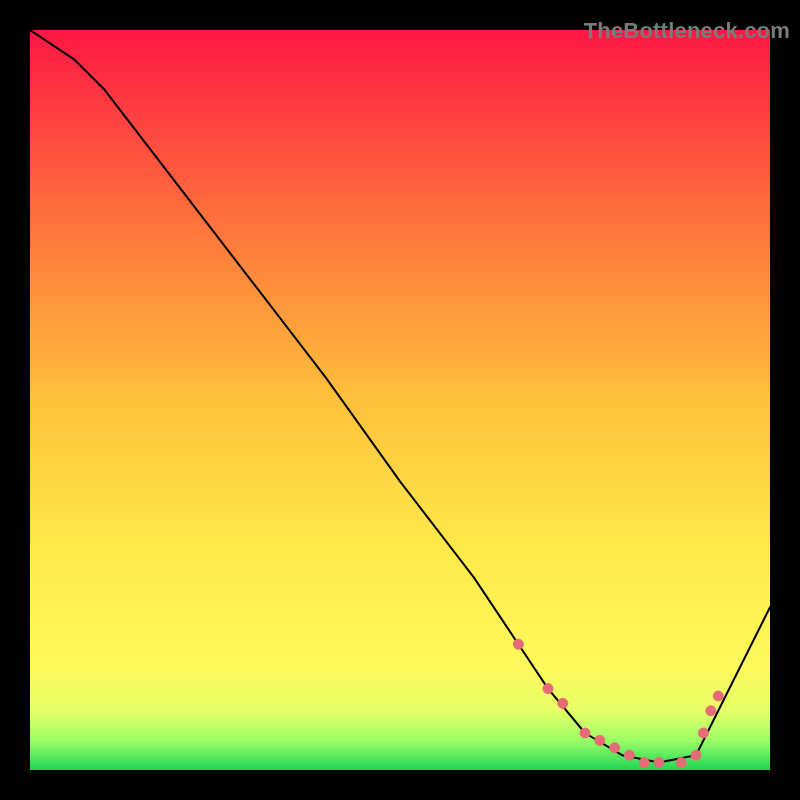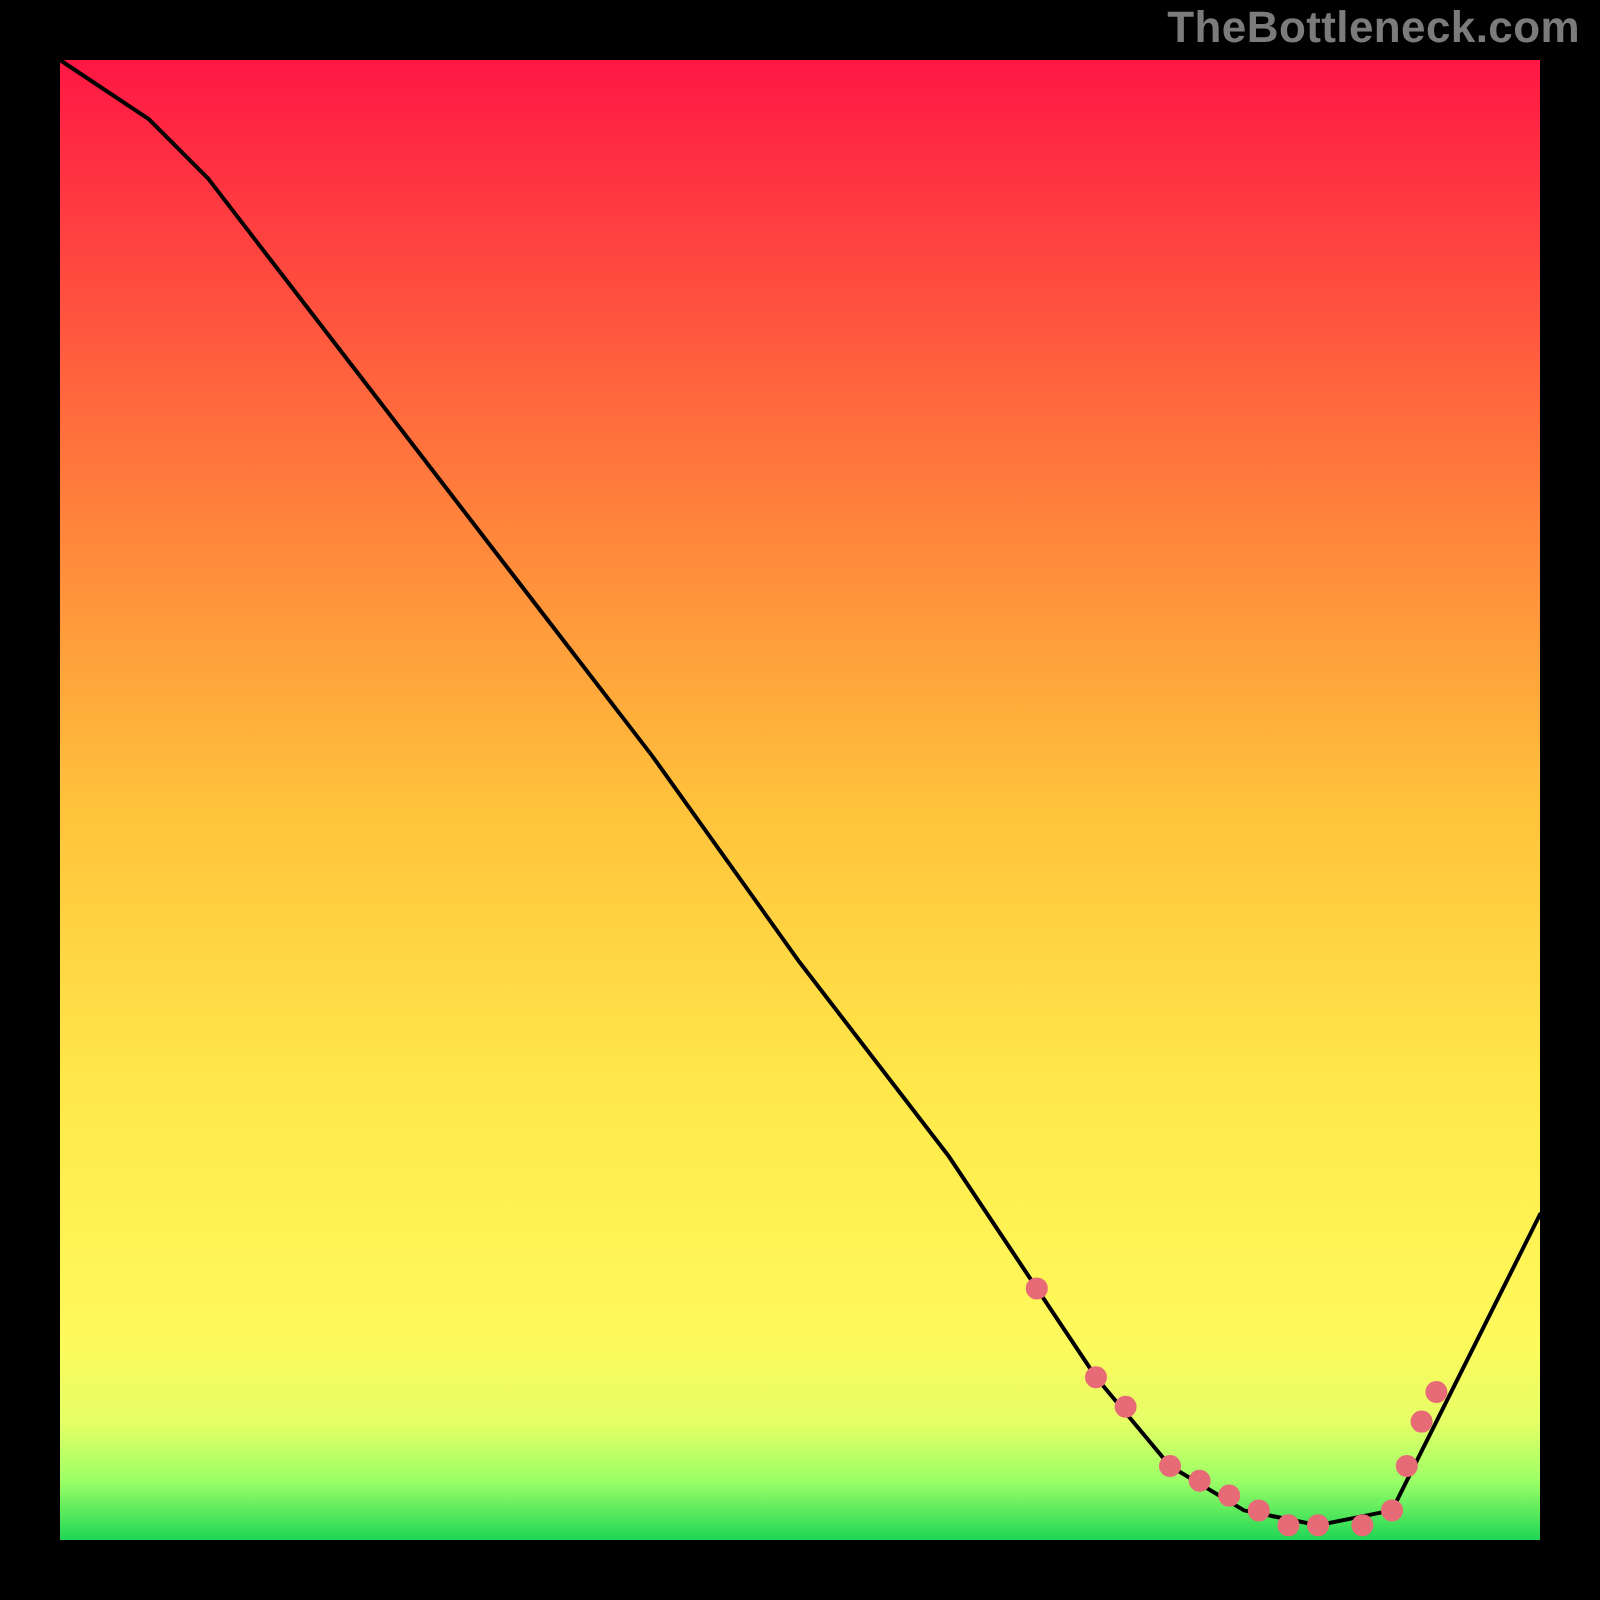--- a/index.html
+++ b/index.html
@@ -11,21 +11,21 @@
     overflow: hidden;
   }
   .frame {
     position: relative;
     width: 800px;
     height: 800px;
     background: #000;
   }
   .watermark {
     position: absolute;
-    top: 1px;
+    top: 18px;
     right: 10px;
     font-family: Arial, Helvetica, sans-serif;
     font-size: 22px;
     font-weight: 600;
     color: #7b7b7b;
     letter-spacing: 0.2px;
     z-index: 10;
   }
   svg.plot {
     position: absolute;

